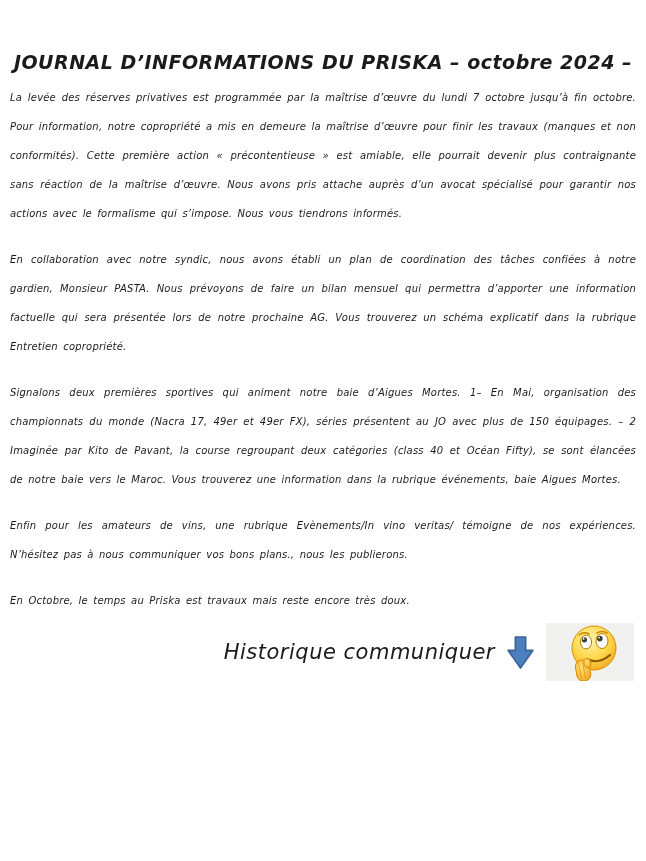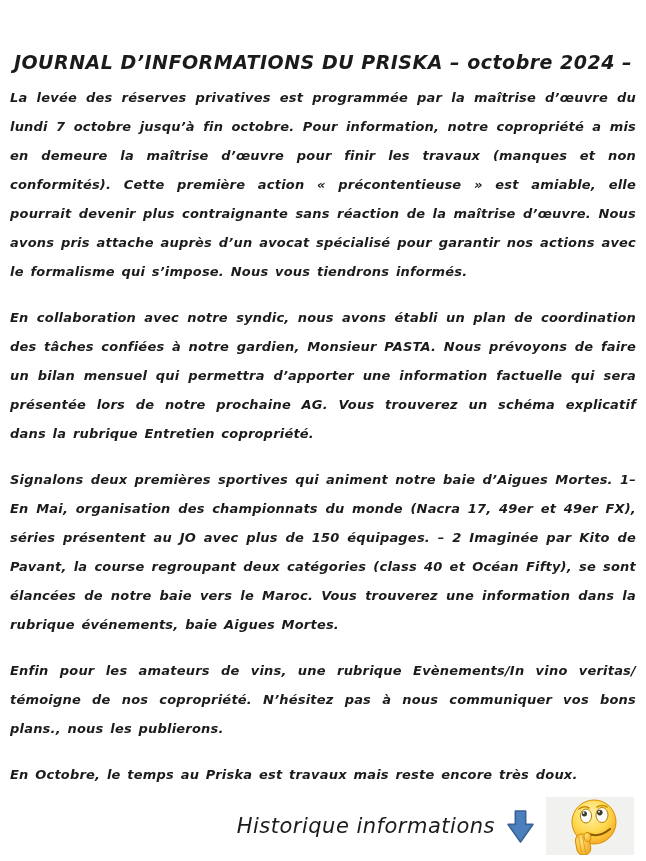--- a/index.html
+++ b/index.html
@@ -22,27 +22,26 @@
   }
   .doc-title {
     text-align: center;
     font-size: 19px;
     font-weight: 700;
     letter-spacing: 0.5px;
     margin: 2px 0 10px 0;
     white-space: nowrap;
   }
   .body-text p {
-    font-size: 13px;
+    font-size: 10px;
     line-height: 29px;
     text-align: justify;
     margin: 0 0 17px 0;
     letter-spacing: 0.2px;
     word-spacing: 2px;
-    font-weight: bold;
   }
   .body-text p:last-child {
     margin-bottom: 8px;
   }
   .footer-row {
     display: flex;
     align-items: center;
     justify-content: flex-end;
     gap: 12px;
     padding-right: 2px;
@@ -69,27 +68,27 @@
 <body>
 
 <div class="page">
 
   <div class="doc-title">JOURNAL D’INFORMATIONS DU PRISKA  – octobre 2024  –</div>
 
   <div class="body-text">
     <p>La levée des réserves privatives est programmée par la maîtrise d’œuvre du lundi 7 octobre jusqu’à fin octobre. Pour information, notre copropriété a mis en demeure la maîtrise d’œuvre pour finir les travaux (manques et non conformités). Cette première action « précontentieuse » est amiable, elle pourrait devenir plus contraignante sans réaction de la maîtrise d’œuvre. Nous avons pris attache auprès d’un avocat spécialisé pour garantir nos actions avec le formalisme qui s’impose. Nous vous tiendrons informés.</p>
     <p>En collaboration avec notre syndic, nous avons établi un plan de coordination des tâches confiées à notre gardien, Monsieur PASTA. Nous prévoyons de faire un bilan mensuel qui permettra d’apporter une information factuelle qui sera présentée lors de notre prochaine AG. Vous trouverez un schéma explicatif dans la rubrique Entretien copropriété.</p>
     <p>Signalons deux premières sportives qui animent notre baie d’Aigues Mortes. 1– En Mai, organisation des championnats du monde (Nacra 17, 49er et 49er FX), séries présentent au JO avec plus de 150 équipages. – 2 Imaginée par Kito de Pavant, la course regroupant deux catégories (class 40 et Océan Fifty), se sont élancées de notre baie vers le Maroc. Vous trouverez une information dans la rubrique événements, baie Aigues Mortes.</p>
-    <p>Enfin pour les amateurs de vins, une rubrique Evènements/In vino veritas/ témoigne de nos copropriété. N’hésitez pas à nous communiquer vos bons plans., nous les publierons.</p>
+    <p>Enfin pour les amateurs de vins, une rubrique Evènements/In vino veritas/ témoigne de nos expériences. N’hésitez pas à nous communiquer vos bons plans., nous les publierons.</p>
     <p>En Octobre, le temps au Priska est travaux mais reste encore très doux.</p>
   </div>
 
   <div class="footer-row">
 
-    <span class="footer-label">Historique informations</span>
+    <span class="footer-label">Historique communiquer</span>
 
     <span class="arrow-icon">
       <svg width="27" height="33" viewBox="0 0 26 32" xmlns="http://www.w3.org/2000/svg">
         <polygon points="8,1 18,1 18,14 25,14 13,31 1,14 8,14" fill="#4b7fbd" stroke="#3a6396" stroke-width="1.6" stroke-linejoin="round"></polygon>
       </svg>
     </span>
 
     <span class="smiley-tile">
       <svg width="66" height="58" viewBox="0 0 66 58" xmlns="http://www.w3.org/2000/svg">
         <defs>

